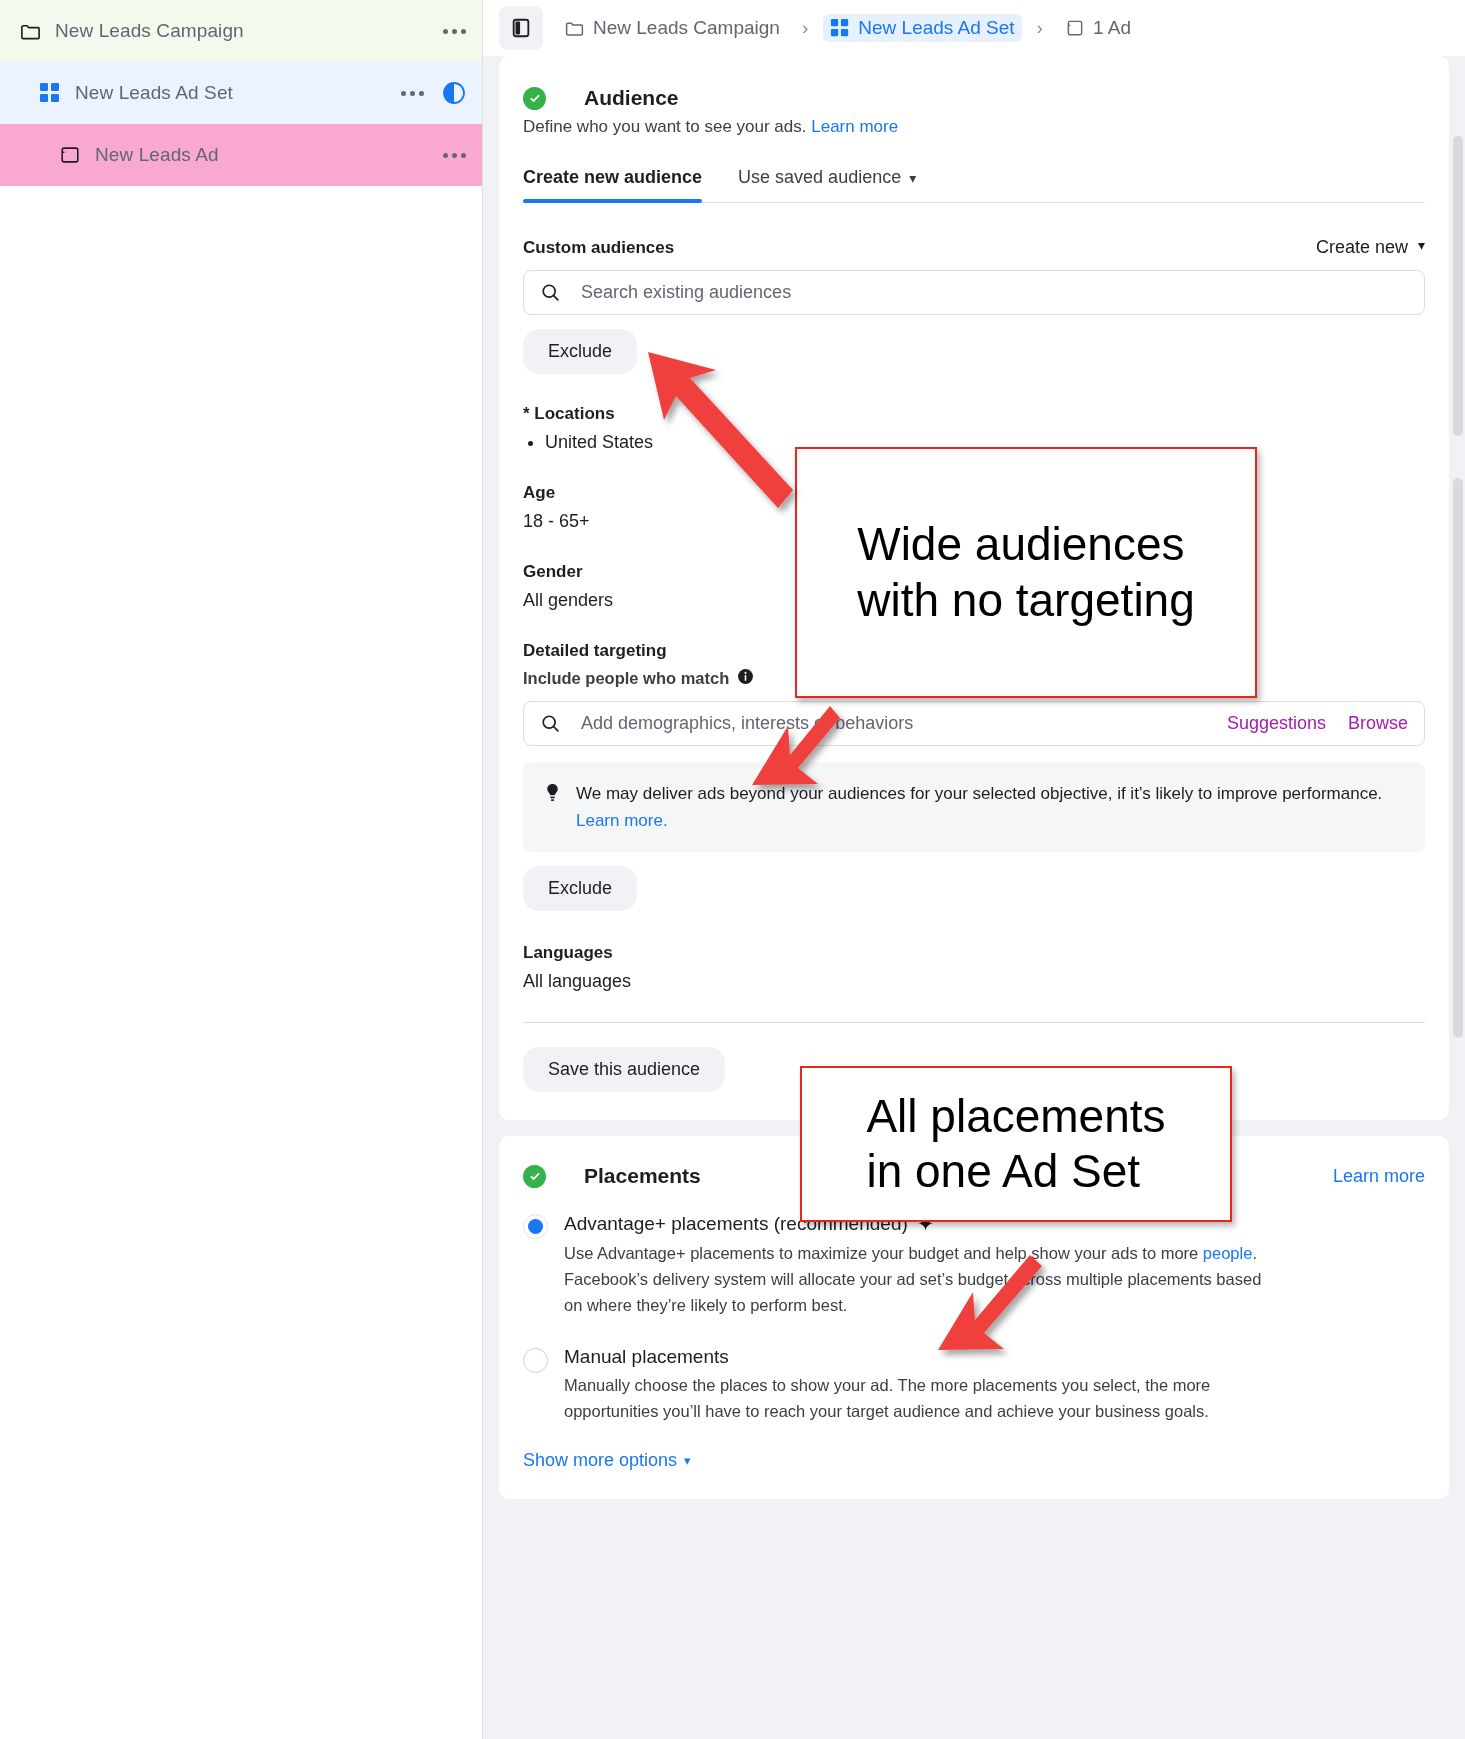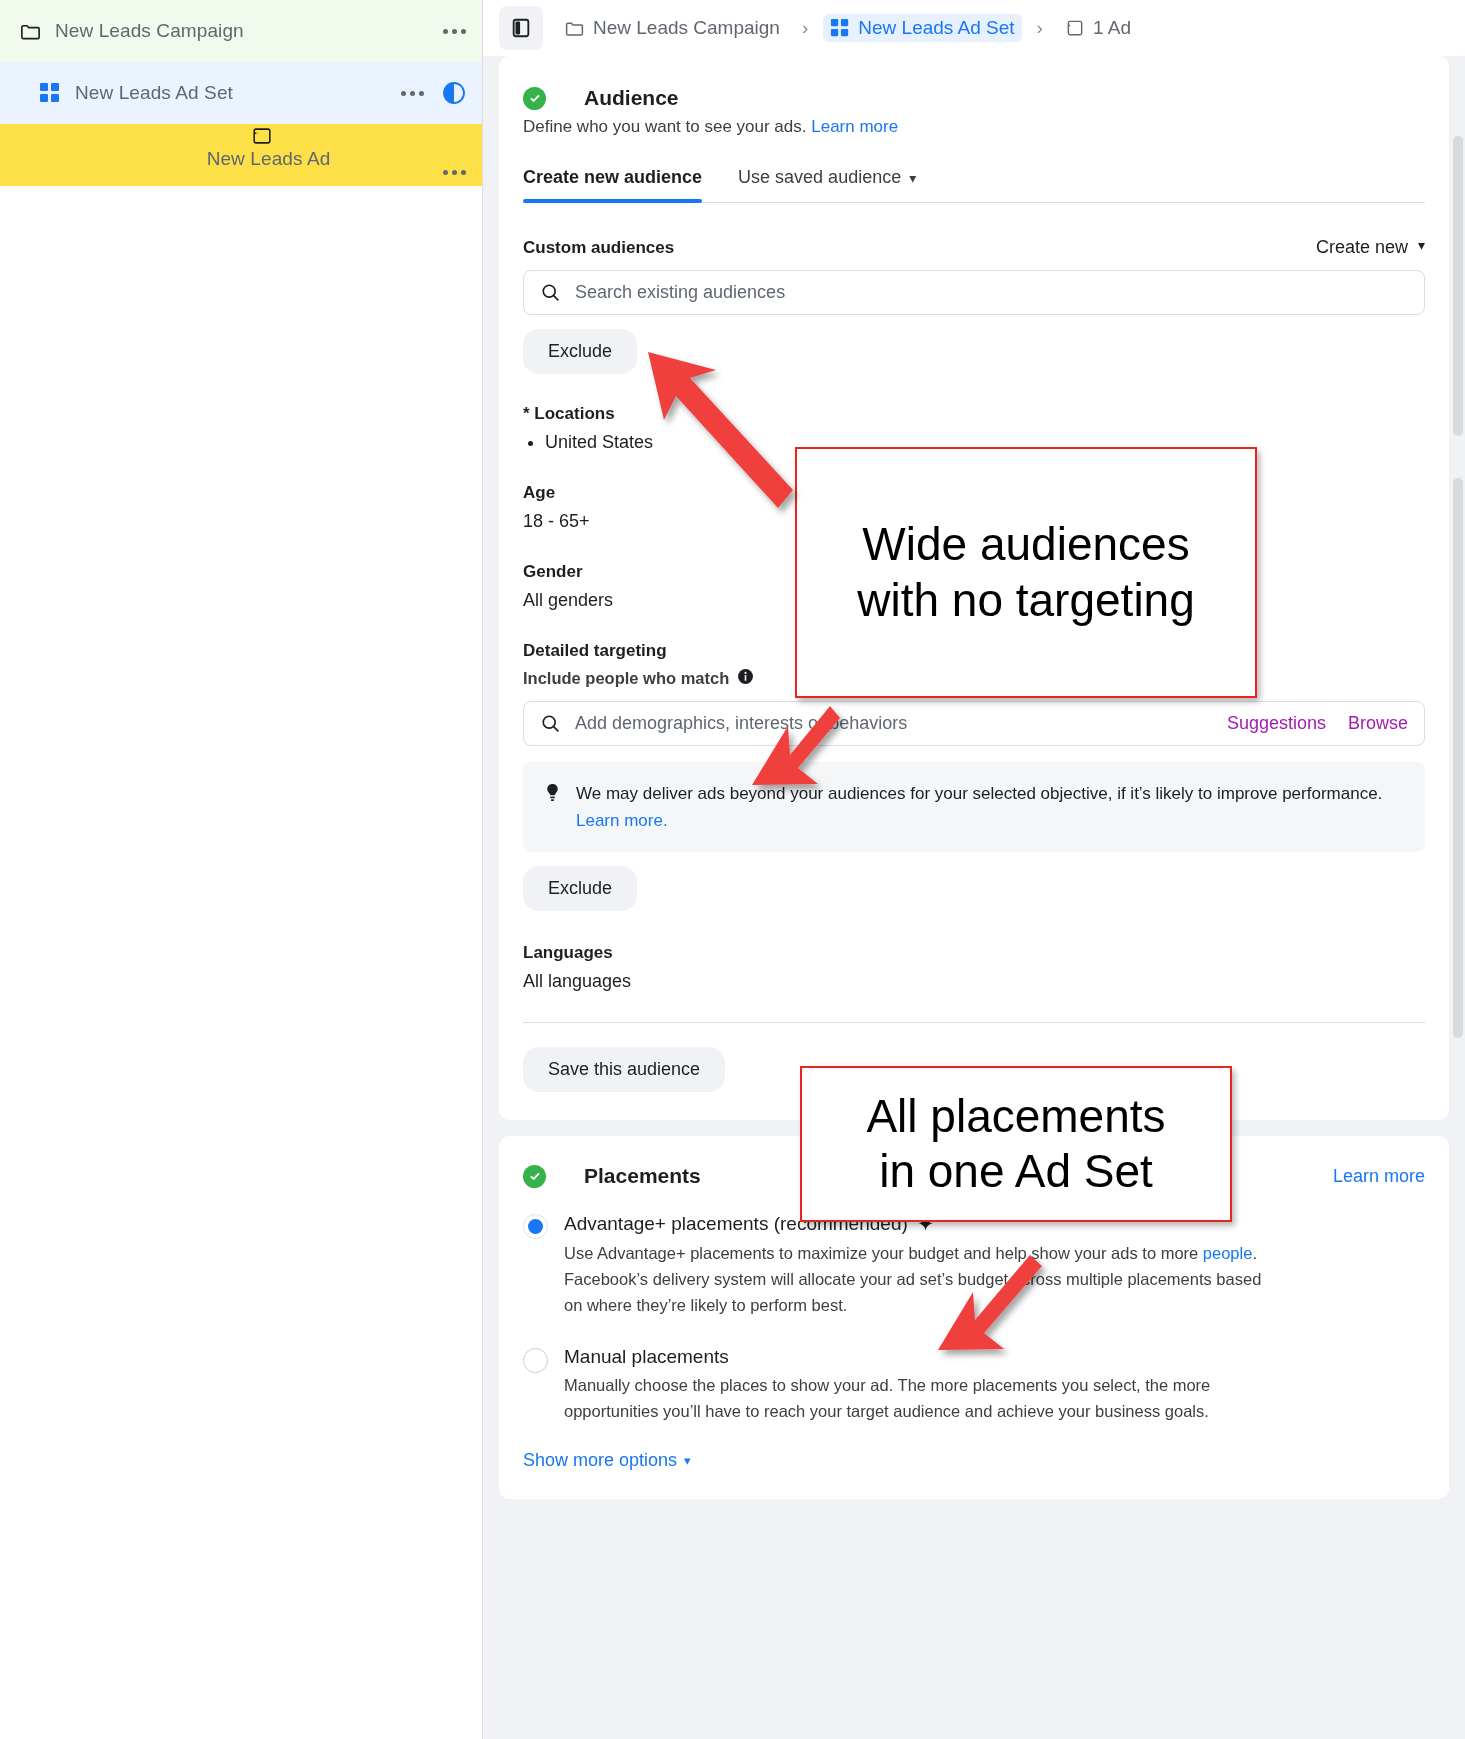--- a/index.html
+++ b/index.html
@@ -19,21 +19,21 @@
     position: relative;
   }
   .tree-row {
     display: flex; align-items: center;
     height: 62px;
     position: relative;
     padding-right: 16px;
   }
   .tree-row.campaign { background: #f2f9ed; padding-left: 18px; }
   .tree-row.adset    { background: #eaf3ff; padding-left: 38px; }
-  .tree-row.ad       { background: #fde047; padding-left: 58px; flex-direction: column; }
+  .tree-row.ad       { background: #f9a8d4; padding-left: 58px; }
   .tree-label {
     font-size: 19px; color: #606770; margin-left: 13px;
     white-space: nowrap; letter-spacing: .1px;
   }
   .tree-row.adset .tree-label { color: #606770; }
   .row-icon { width: 24px; height: 24px; display:flex; align-items:center; justify-content:center; flex: 0 0 auto;}
   .dots {
     margin-left: auto; display:flex; gap:4px; align-items:center;
   }
   .dots i { width:5px; height:5px; border-radius:50%; background:#65676b; display:block; }
@@ -105,21 +105,21 @@
     content:""; position:absolute; left:0; right:0; bottom:-1px; height:4px;
     background:#1877f2; border-radius:2px;
   }
 
   .row-between { display:flex; align-items:center; justify-content:space-between; }
   .field-label { font-size:17px; font-weight:bold; color:#1c1e21; }
   .link-drop { font-size:18px; color:#1c1e21; display:flex; gap:10px;margin-left:16px; }
 
   .searchbox {
     margin-top: 12px; height: 45px; border:1px solid #dadde1; border-radius: 8px;
-    display:flex; align-items:center; padding: 0 16px; gap: 14px; background:#fff;
+    display:flex; align-items:center; padding: 0 16px; gap: 20px; background:#fff;
   }
   .searchbox .ph { font-size:18px; color:#606770; }
   .searchbox .right { margin-left:auto; display:flex; gap:22px; font-size:18px; color:#a21caf; }
 
   .gray-btn {
     margin-top: 14px; display:inline-block; background:#f0f2f5; color:#1c1e21;
     font-size:18px; padding: 12px 25px; border-radius: 16px;
   }
 
   .blk-label { font-size:17px; font-weight:bold; color:#1c1e21; }
@@ -149,21 +149,21 @@
   
   .scrollbar {
     position:absolute; right:2px; top:118px; width:10px; height: 1100px;
   }
   .sb-thumb { position:absolute; width:10px; border-radius:5px; background:#d8dade; left:0; }
 
   
   .anno {
     position:absolute; border:2.5px solid #e8251f; background:#fff;
     box-shadow: 3px 4px 6px rgba(0,0,0,.28);
-    display:flex; align-items:center; justify-content:center; text-align:center;
+    display:flex; align-items:center; justify-content:center; 
     z-index: 40;
   }
   .anno span { font-size: 46px; line-height: 1.2; color:#000; font-family:"Liberation Sans", sans-serif; }
   #anno1 { left: 795px; top: 447px; width: 462px; height: 251px; }
   #anno2 { left: 800px; top: 1066px; width: 432px; height: 156px; }
   .arrow-layer { position:absolute; inset:0; pointer-events:none; z-index: 45; }
 </style>
 </head>
 <body>
 

